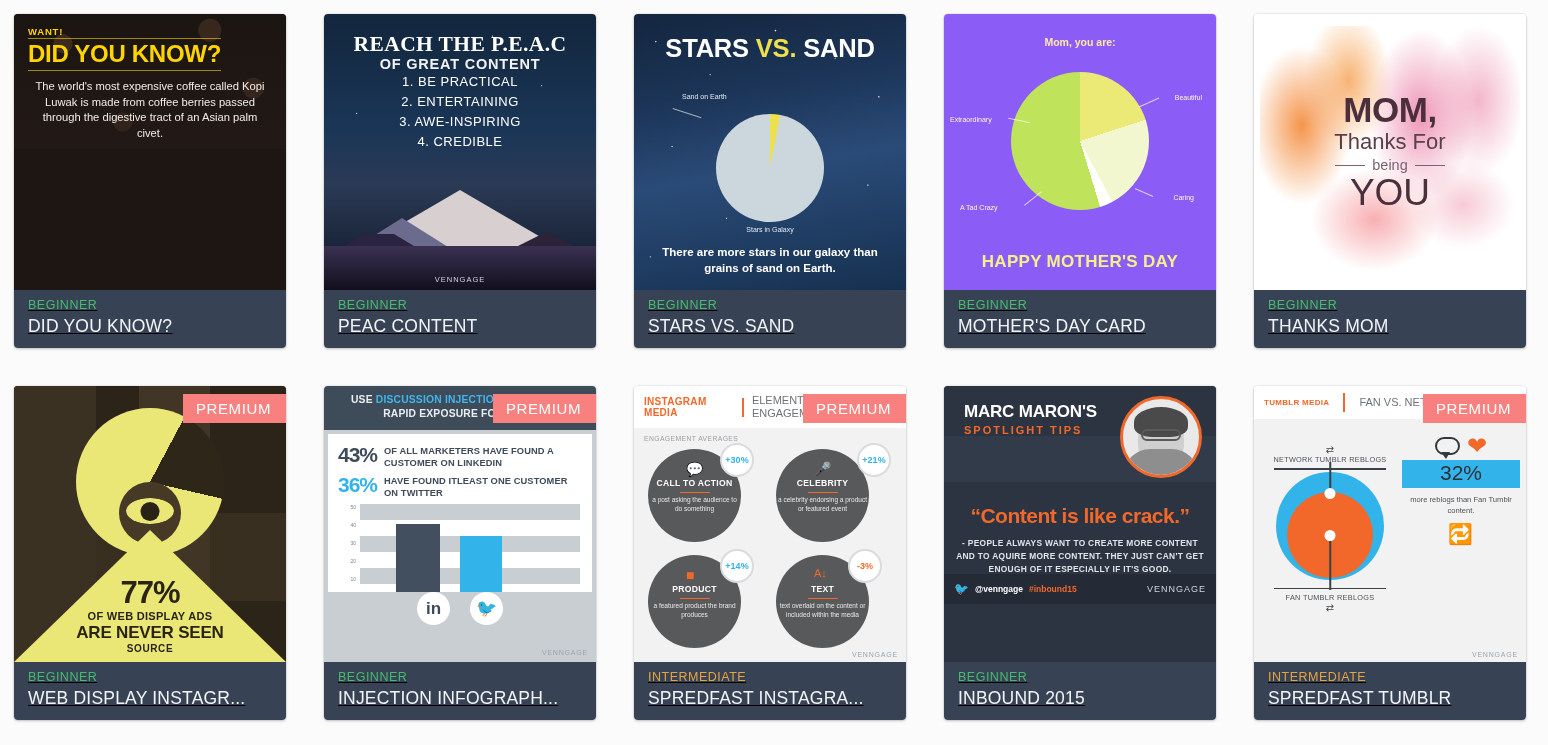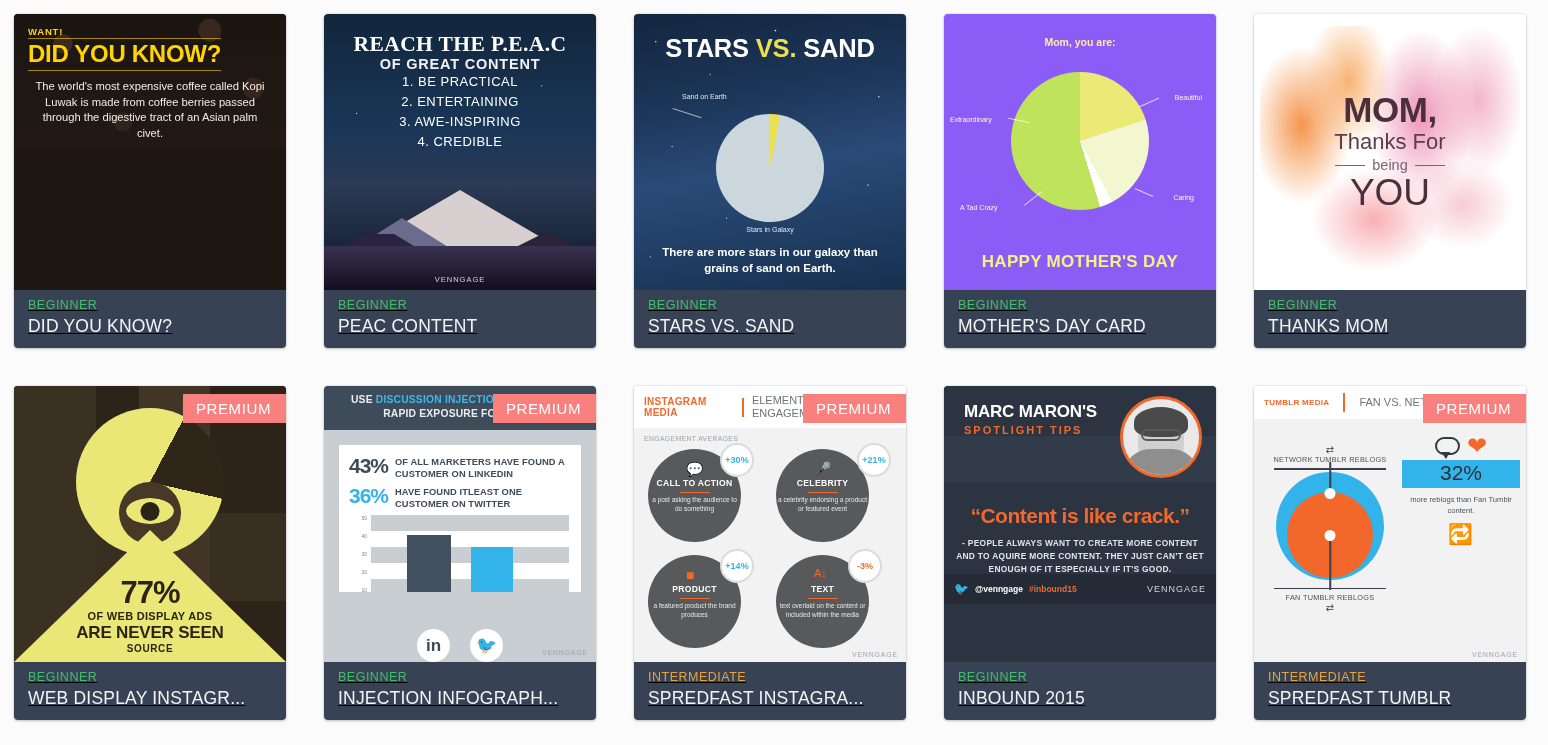--- a/index.html
+++ b/index.html
@@ -188,34 +188,34 @@
      border-left:136px solid transparent;border-right:136px solid transparent;border-bottom:132px solid #eae776;}
   .c6 .stat{position:absolute;left:0;right:0;bottom:8px;text-align:center;color:#2b2416;}
   .c6 .p77{font-size:31px;font-weight:bold;letter-spacing:-1px;}
   .c6 .s1{font-size:11px;font-weight:bold;letter-spacing:.3px;margin-top:-1px;}
   .c6 .s2{font-size:17px;font-weight:bold;letter-spacing:-.2px;margin-top:1px;}
   .c6 .s3{font-size:10px;font-weight:bold;letter-spacing:.6px;}
   
   .c7 { background:#c9ced3; }
   .c7 .hdr{background:#3e4b59;padding:7px 10px 9px;color:#e9edf1;font-size:10.3px;font-weight:bold;text-align:center;line-height:14px;letter-spacing:.2px;}
   .c7 .hdr b{color:#3fb6ef;}
-  .c7 .white{background:#fff;margin:15px;padding:10px 10px 6px;}
+  .c7 .white{background:#fff;margin:4px;padding:10px 10px 6px;}
   .c7 .row{display:flex;align-items:flex-start;gap:7px;margin-bottom:5px;}
   .c7 .num{font-size:21px;font-weight:bold;line-height:21px;letter-spacing:-1px;}
   .c7 .num.d{color:#3e4b59;} .c7 .num.b{color:#32b3ea;}
   .c7 .rt{color:#3e4b59;font-size:9.3px;font-weight:bold;line-height:11.5px;letter-spacing:.1px;padding-top:2px;}
   .c7 .chart{position:relative;height:100px;margin:4px 2px 0 2px;}
   .c7 .ax{position:absolute;left:0;top:0;bottom:0;width:18px;}
   .c7 .ax span{position:absolute;right:2px;font-size:5px;color:#7a8590;}
   .c7 .plot{position:absolute;left:20px;right:0;top:0;bottom:8px;background:
     repeating-linear-gradient(180deg,#c9ced3 0 16px,#fff 16px 32px);}
   .c7 .bar{position:absolute;bottom:8px;}
   .c7 .bar.dk{left:56px;width:44px;height:72px;background:#414f5e;}
   .c7 .bar.bl{left:120px;width:42px;height:60px;background:#32b3ea;}
-  .c7 .socials{position:absolute;left:0;right:0;bottom:0;height:70px;background:#c9ced3;display:flex;align-items:flex-end;justify-content:center;gap:20px;}
+  .c7 .socials{position:absolute;left:0;right:0;bottom:0;height:70px;background:#c9ced3;display:flex;align-items:flex-start;justify-content:center;gap:20px;}
   .c7 .sc{width:33px;height:33px;border-radius:50%;background:#fff;display:flex;align-items:center;justify-content:center;}
   .c7 .sc .in{color:#3e4b59;font-size:17px;font-weight:bold;}
   .c7 .sc .tw{color:#32b3ea;font-size:17px;}
   .c7 .vg{position:absolute;right:8px;bottom:6px;color:#9aa4ad;font-size:7px;letter-spacing:.8px;}
   
   .c8 { background:#f2f2f2; }
   .c8 .hdr{background:#fff;padding:8px 10px;display:flex;align-items:center;gap:8px;}
   .c8 .im{color:#f2682a;font-size:10px;font-weight:bold;letter-spacing:.3px;}
   .c8 .vdiv{width:2px;height:19px;background:#f2682a;}
   .c8 .eo{color:#6d7479;font-size:11px;line-height:13px;}

